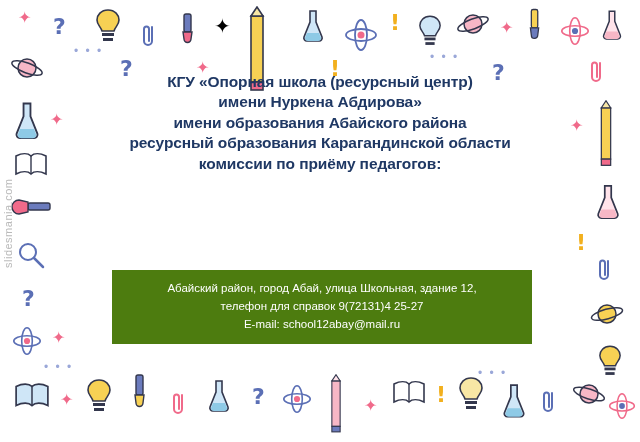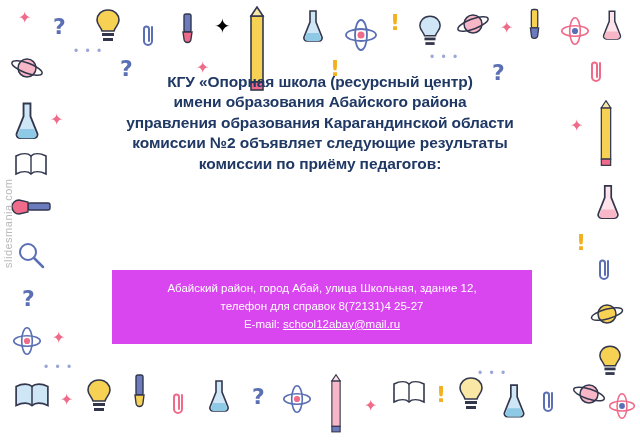--- a/index.html
+++ b/index.html
@@ -55,35 +55,34 @@
   }
   .title-block .ln {
     display: block;
     white-space: nowrap;
   }
   .addr-box {
     position: absolute;
     left: 42px;
     top: 198px;
     width: 420px;
-    background: #d946ef;
+    background: #4d7c0f;
     color: #ffffff;
     text-align: center;
     font-size: 11.5px;
     line-height: 1.55;
     padding: 10px 8px 11px 8px;
     box-sizing: border-box;
   }
   .addr-box .ln {
     display: block;
     white-space: nowrap;
   }
   .addr-box a, .addr-box .email-link {
     color: #ffffff;
-    text-decoration: underline;
   }
   .watermark {
     position: absolute;
     left: 2px;
     top: 268px;
     transform: rotate(-90deg);
     transform-origin: left top;
     color: #b9b9b9;
     font-size: 11px;
     letter-spacing: 0.5px;
@@ -393,29 +392,29 @@
     <span class="dot-row" style="left:74px; top:44px;">• • •</span>
     <span class="dot-row" style="left:430px; top:50px;">• • •</span>
     <span class="dot-row" style="left:44px; top:360px;">• • •</span>
     <span class="dot-row" style="left:478px; top:366px;">• • •</span>
   </div>
 
   <div class="content-area">
 
     <div class="title-block">
       <span class="ln">КГУ «Опорная школа (ресурсный центр)</span>
+      <span class="ln">имени Нуркена Абдирова»</span>
       <span class="ln">имени образования Абайского района</span>
-      <span class="ln">управления образования Карагандинской области</span>
-      <span class="ln">комиссии №2 объявляет следующие результаты</span>
+      <span class="ln">ресурсный образования Карагандинской области</span>
       <span class="ln">комиссии по приёму педагогов:</span>
     </div>
 
     <div class="addr-box">
       <span class="ln">Абайский район, город Абай, улица Школьная, здание 12,</span>
-      <span class="ln">телефон для справок 8(72131)4 25-27</span>
+      <span class="ln">телефон для справок 9(72131)4 25-27</span>
       <span class="ln"><span>E-mail: </span><span class="email-link">school12abay@mail.ru</span></span>
     </div>
 
   </div>
 
   <div class="watermark">slidesmania.com</div>
 
 </div>
 
 </body></html>

